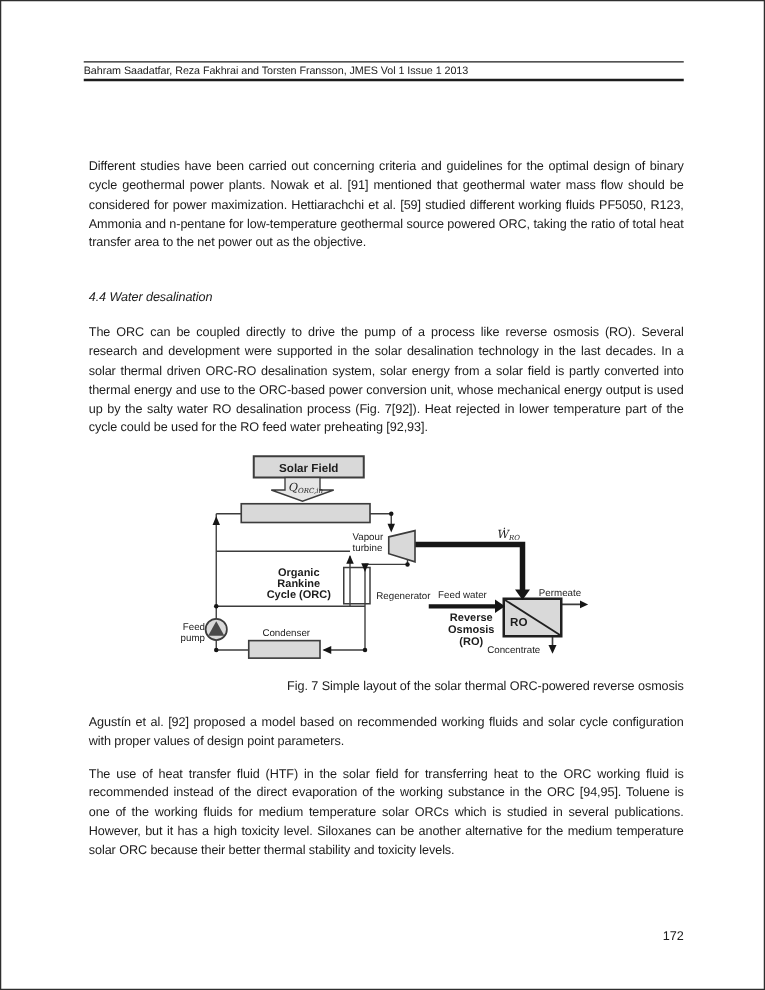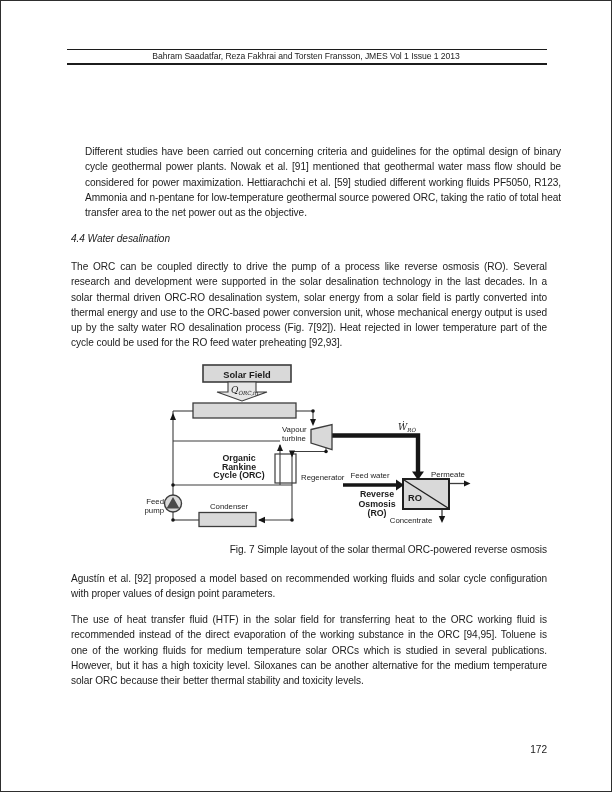--- a/index.html
+++ b/index.html
@@ -11,29 +11,29 @@
     border:1px solid #2e2e2e;
     font-family:"Liberation Sans", sans-serif;
     color:#1c1c1c;
     overflow:hidden;
   }
   .hrule{position:absolute;left:66px;width:480px;background:#1c1c1c;}
   .hrule.top{top:48px;height:1px;}
   .hrule.bottom{top:62px;height:1.6px;}
   .journal-header{
     position:absolute;left:66px;top:50px;width:478px;
-    font-size:8.6px;text-align:center;letter-spacing:-0.05px;
+    font-size:8.6px;text-align:left;letter-spacing:-0.05px;
   }
   .para{
     position:absolute;left:70px;width:476px;
     font-size:10.1px;line-height:15.3px;
     text-align:justify;letter-spacing:-0.06px;
   }
   .p1{top:88px;}
-  .p2{top:143px;margin-left:14px;}
+  .p2{top:125px;}
   .heading{top:230px;font-style:italic;text-align:left;}
   .p3{top:258px;}
   .caption{top:541px;text-align:right;}
   .p4{top:570px;}
   .p5{top:611px;}
   .page-number{
     position:absolute;left:480px;top:743px;width:66px;
     font-size:10.1px;text-align:right;
   }
   .figure-wrap{position:absolute;left:140px;top:360px;width:340px;height:182px;}

